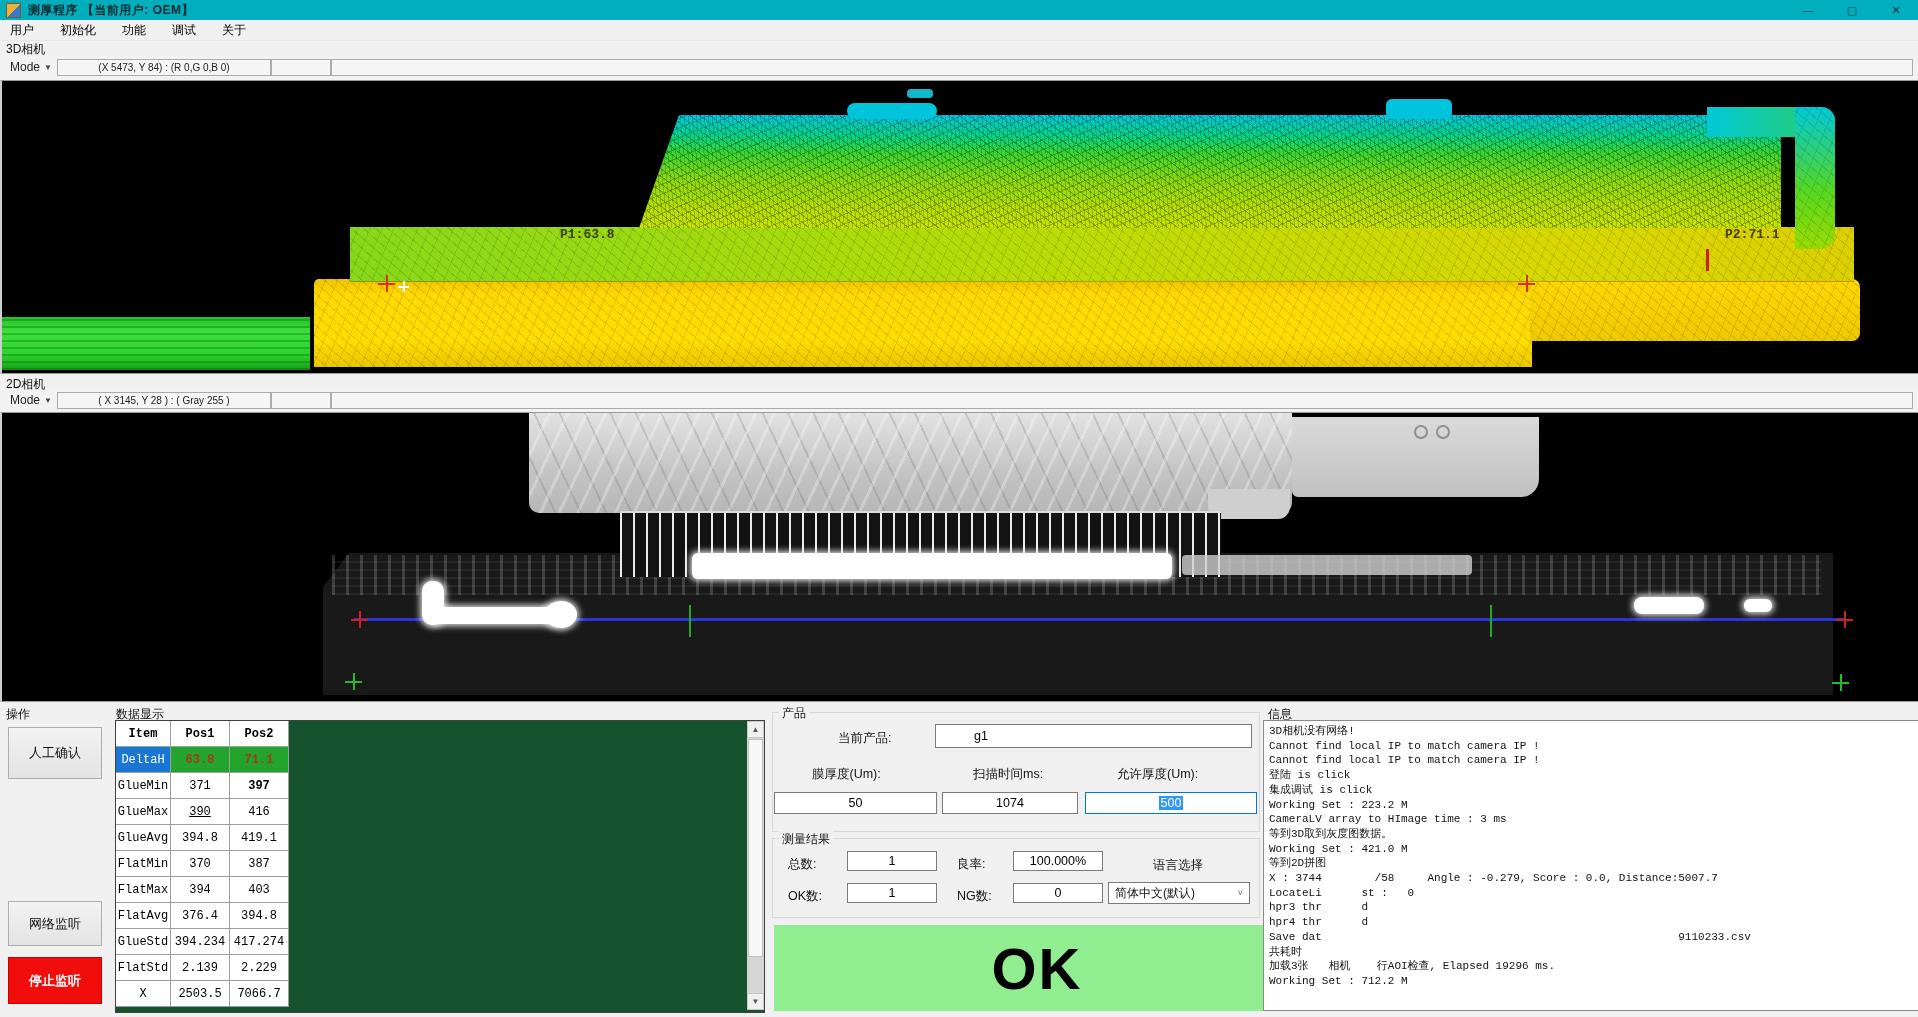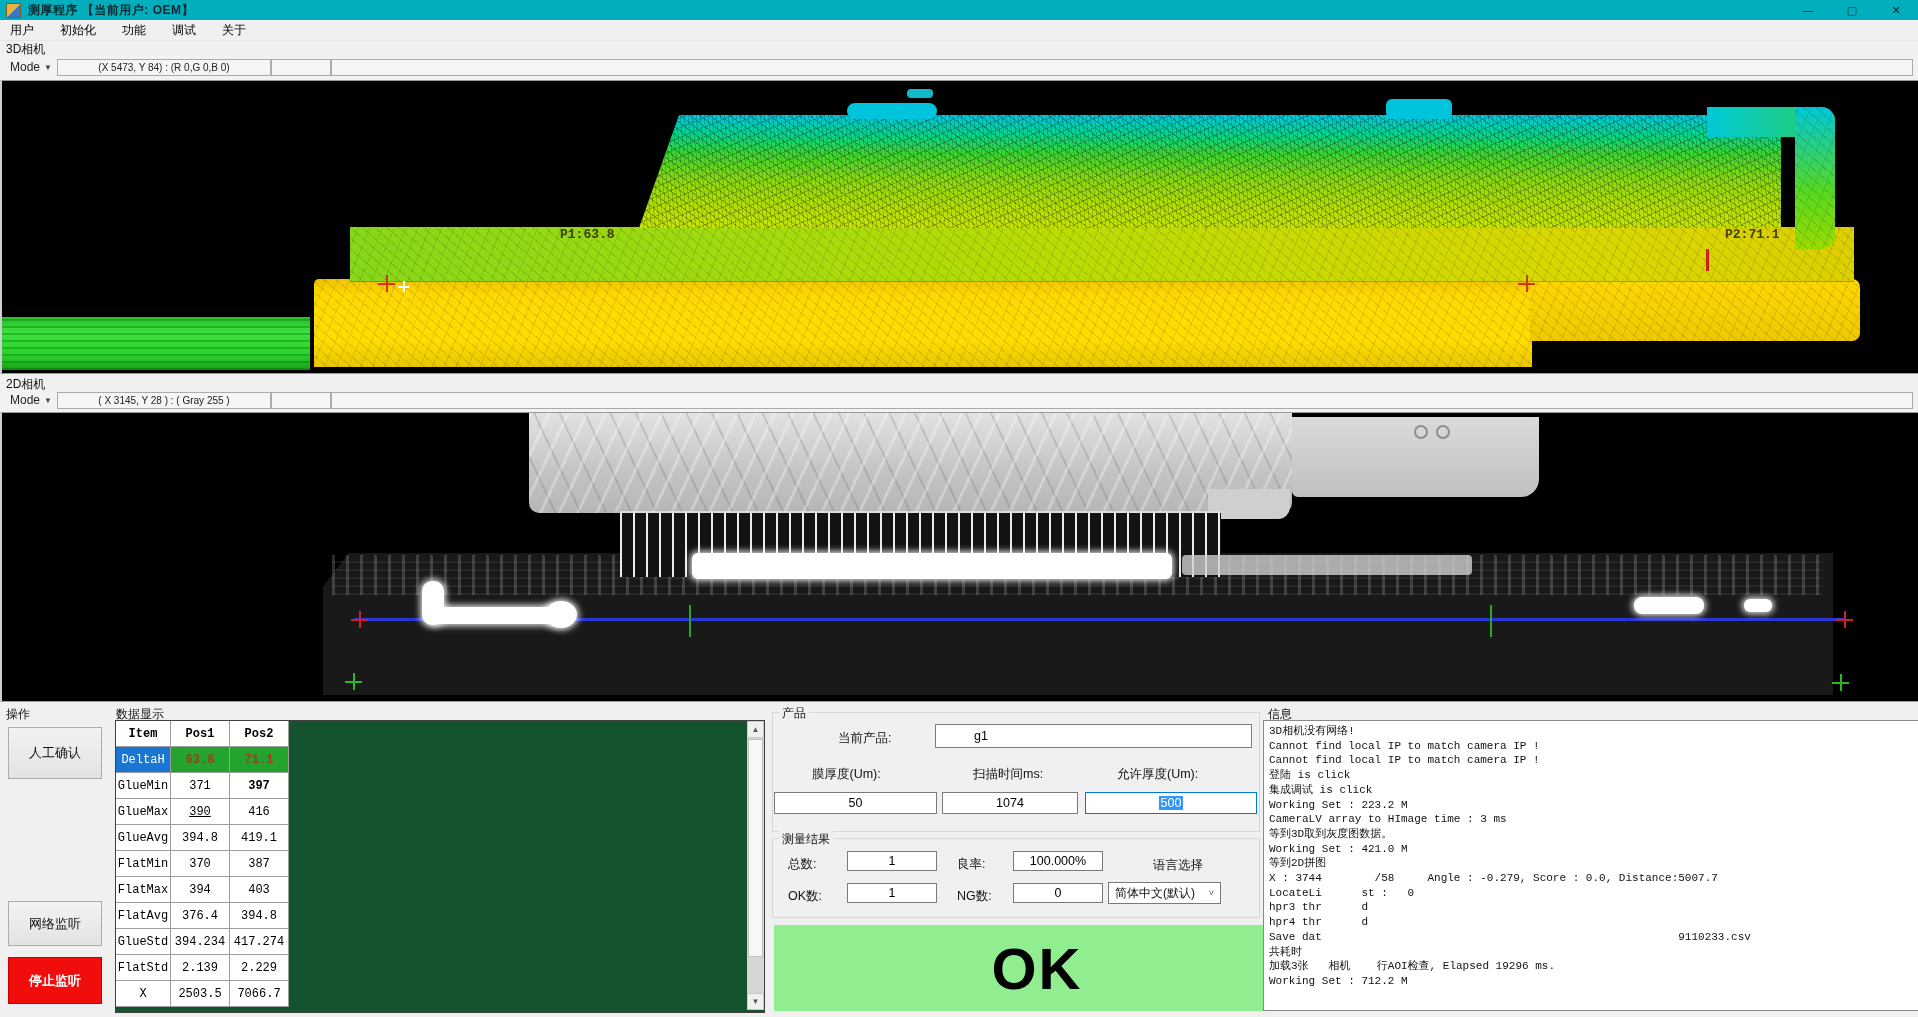--- a/index.html
+++ b/index.html
@@ -263,21 +263,21 @@
   <div class="abs group-label" style="left:779px;top:831px;background:#f0f0f0;padding:0 3px;">测量结果</div>
   <div class="abs field-label" style="left:788px;top:856px;">总数:</div>
   <div class="abs textbox" style="left:847px;top:851px;width:90px;height:20px;">1</div>
   <div class="abs field-label" style="left:957px;top:856px;">良率:</div>
   <div class="abs textbox" style="left:1013px;top:851px;width:90px;height:20px;">100.000%</div>
   <div class="abs field-label" style="left:1153px;top:857px;">语言选择</div>
   <div class="abs field-label" style="left:788px;top:888px;">OK数:</div>
   <div class="abs textbox" style="left:847px;top:883px;width:90px;height:20px;">1</div>
   <div class="abs field-label" style="left:957px;top:888px;">NG数:</div>
   <div class="abs textbox" style="left:1013px;top:883px;width:90px;height:20px;">0</div>
-  <div class="abs combo" style="left:1108px;top:882px;width:113px;height:22px;">
+  <div class="abs combo" style="left:1108px;top:882px;width:142px;height:22px;">
     <span>简体中文(默认)</span>
     <span class="chev">˅</span>
   </div>
 
   <div class="abs okbanner" style="left:774px;top:925px;width:526px;height:86px;">OK</div>
 
   <div class="abs group-label" style="left:1268px;top:706px;">信息</div>
   <div class="abs logbox" style="left:1263px;top:720px;width:785px;height:291px;">
     <div class="logline">3D相机没有网络!</div>
     <div class="logline">Cannot find local IP to match camera IP !</div>

